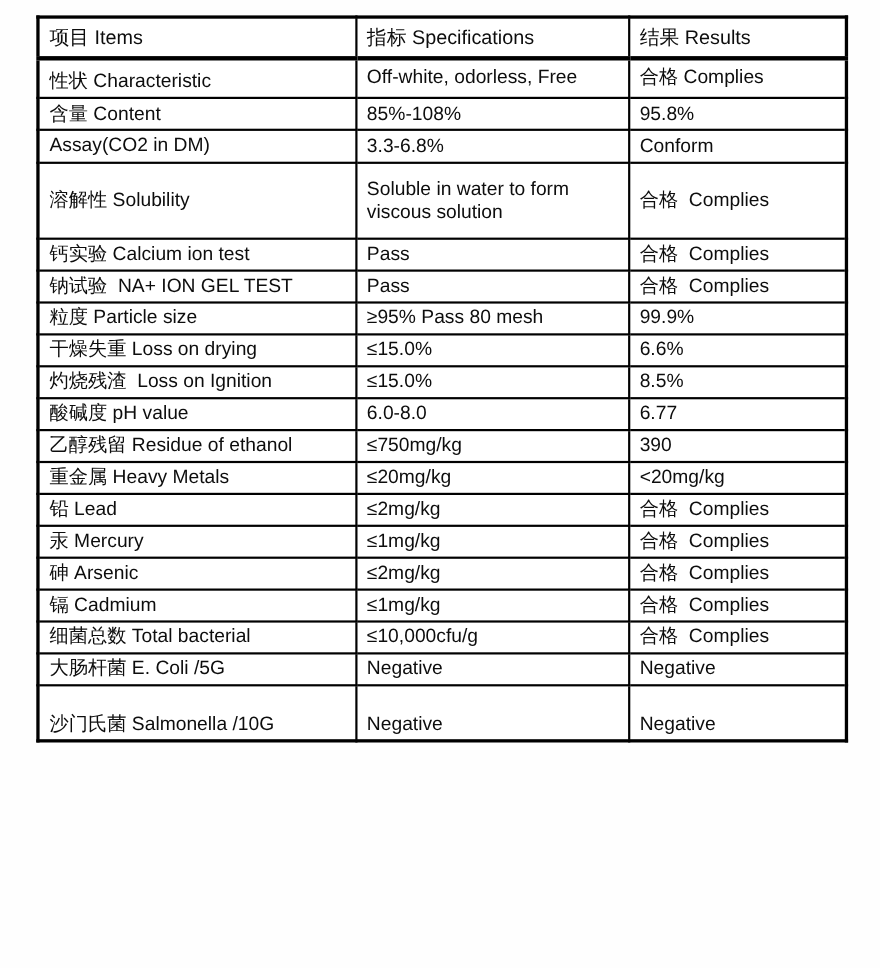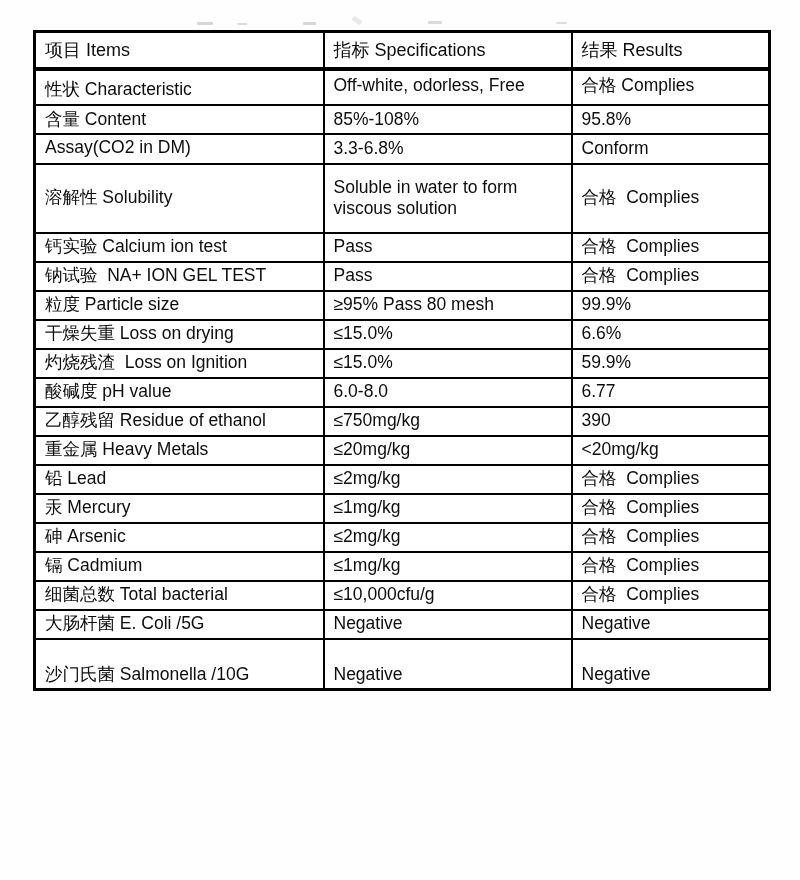--- a/index.html
+++ b/index.html
@@ -25,21 +25,21 @@
   .a1 { left: 197px; top: 22px; width: 16px; height: 3px; opacity: .55; }
   .a2 { left: 237px; top: 23px; width: 10px; height: 2px; opacity: .50; }
   .a3 { left: 303px; top: 22px; width: 13px; height: 3px; opacity: .55; }
   .a4 { left: 352px; top: 18px; width: 10px; height: 5px; opacity: .30; transform: rotate(35deg); }
   .a5 { left: 428px; top: 21px; width: 14px; height: 3px; opacity: .50; }
   .a6 { left: 556px; top: 22px; width: 11px; height: 2px; opacity: .45; }
 
   table.coa {
     position: absolute;
     left: 33px;
-    top: 30px;
+    top: 14px;
     width: 735px;
     border-collapse: collapse;
     table-layout: fixed;
     background: #ffffff;
     border: 3px solid #000000;
   }
   col.c-item   { width: 289px; }
   col.c-spec   { width: 248px; }
   col.c-result { width: 198px; }
 
@@ -139,21 +139,21 @@
           <td>99.9%</td>
         </tr>
         <tr class="r7">
           <td>干燥失重 Loss on drying</td>
           <td>≤15.0%</td>
           <td>6.6%</td>
         </tr>
         <tr class="r8">
           <td>灼烧残渣  Loss on Ignition</td>
           <td>≤15.0%</td>
-          <td>59.9%</td>
+          <td>8.5%</td>
         </tr>
         <tr class="r9">
           <td>酸碱度 pH value</td>
           <td>6.0-8.0</td>
           <td>6.77</td>
         </tr>
         <tr class="r10">
           <td>乙醇残留 Residue of ethanol</td>
           <td>≤750mg/kg</td>
           <td>390</td>

